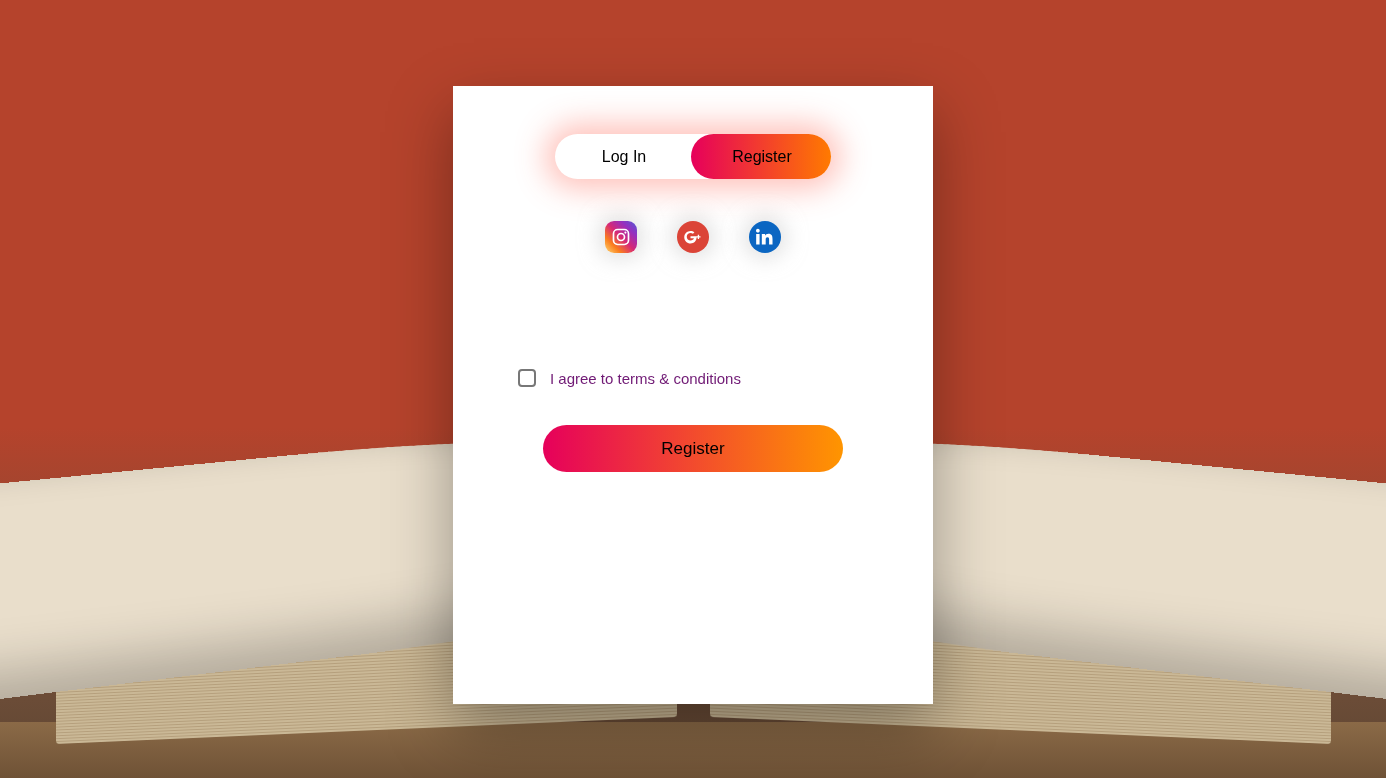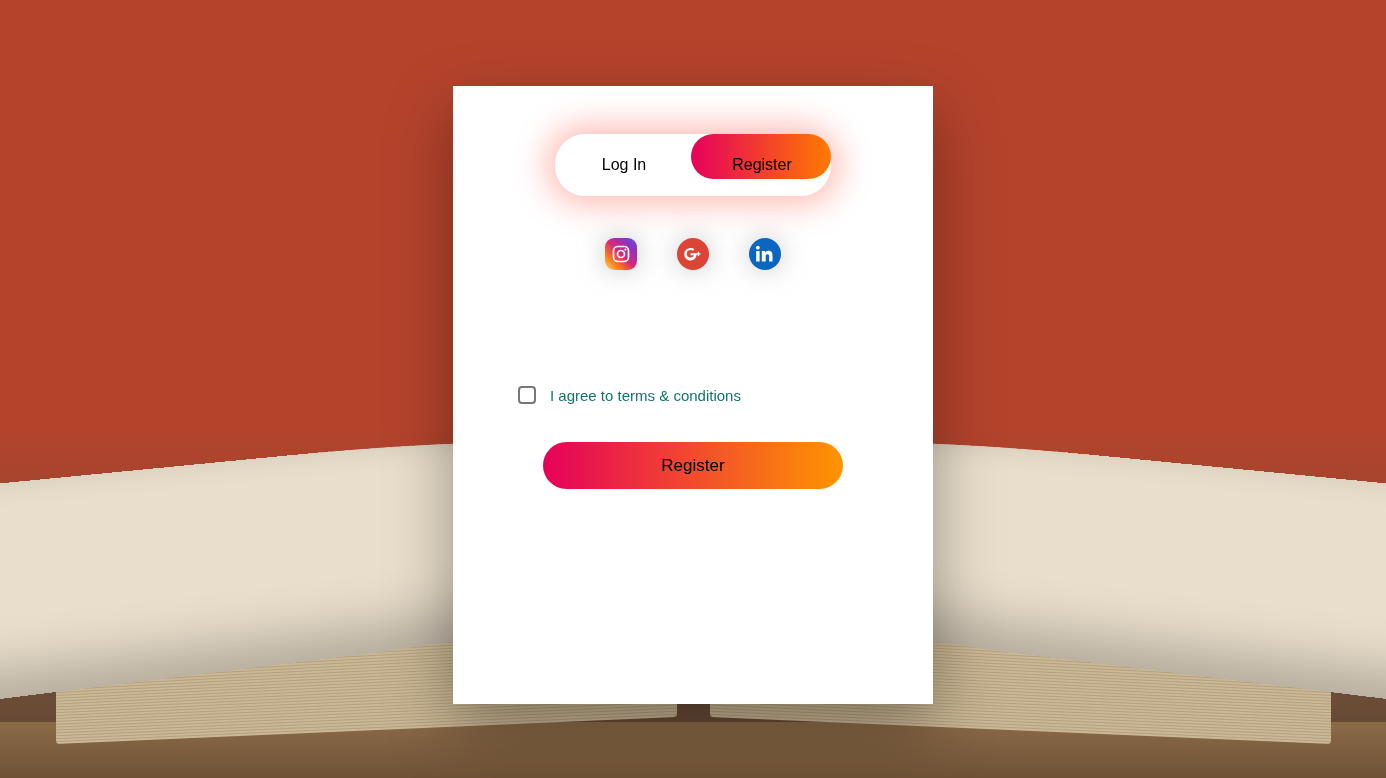--- a/index.html
+++ b/index.html
@@ -70,21 +70,21 @@
   height: 618px;
   background: #fff;
   box-shadow: 0 25px 60px rgba(0,0,0,.35);
   padding: 48px 60px 0;
   display: flex;
   flex-direction: column;
   align-items: center;
 }
 .toggle {
   width: 276px;
-  height: 62px;
+  height: 45px;
   background: #fff;
   border-radius: 30px;
   box-shadow: 0 0 30px 10px rgba(255,80,60,.35);
   display: flex;
   align-items: center;
   position: relative;
   margin-bottom: 42px;
 }
 .toggle .pill {
   position: absolute;
@@ -140,21 +140,21 @@
 .field::placeholder { color: #777; }
 .field + .field { margin-top: 28px; }
 
 .check-row {
   width: 350px;
   display: flex;
   align-items: center;
   gap: 14px;
   margin-top: 58px;
   font-size: 15px;
-  color: #0f766e;
+  color: #701a75;
 }
 .cbox {
   width: 18px;
   height: 18px;
   border: 2px solid #777;
   border-radius: 4px;
   cursor: pointer;
 }
 
 .submit {

